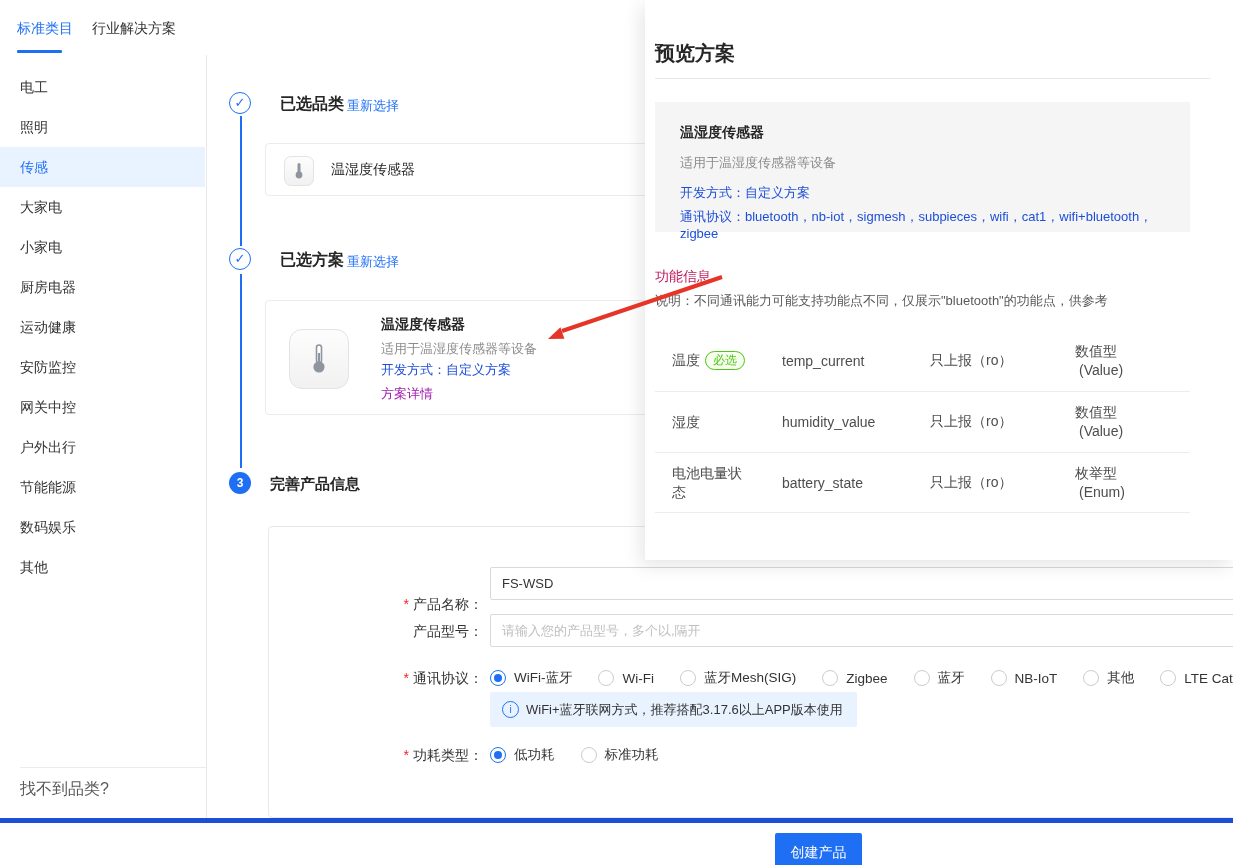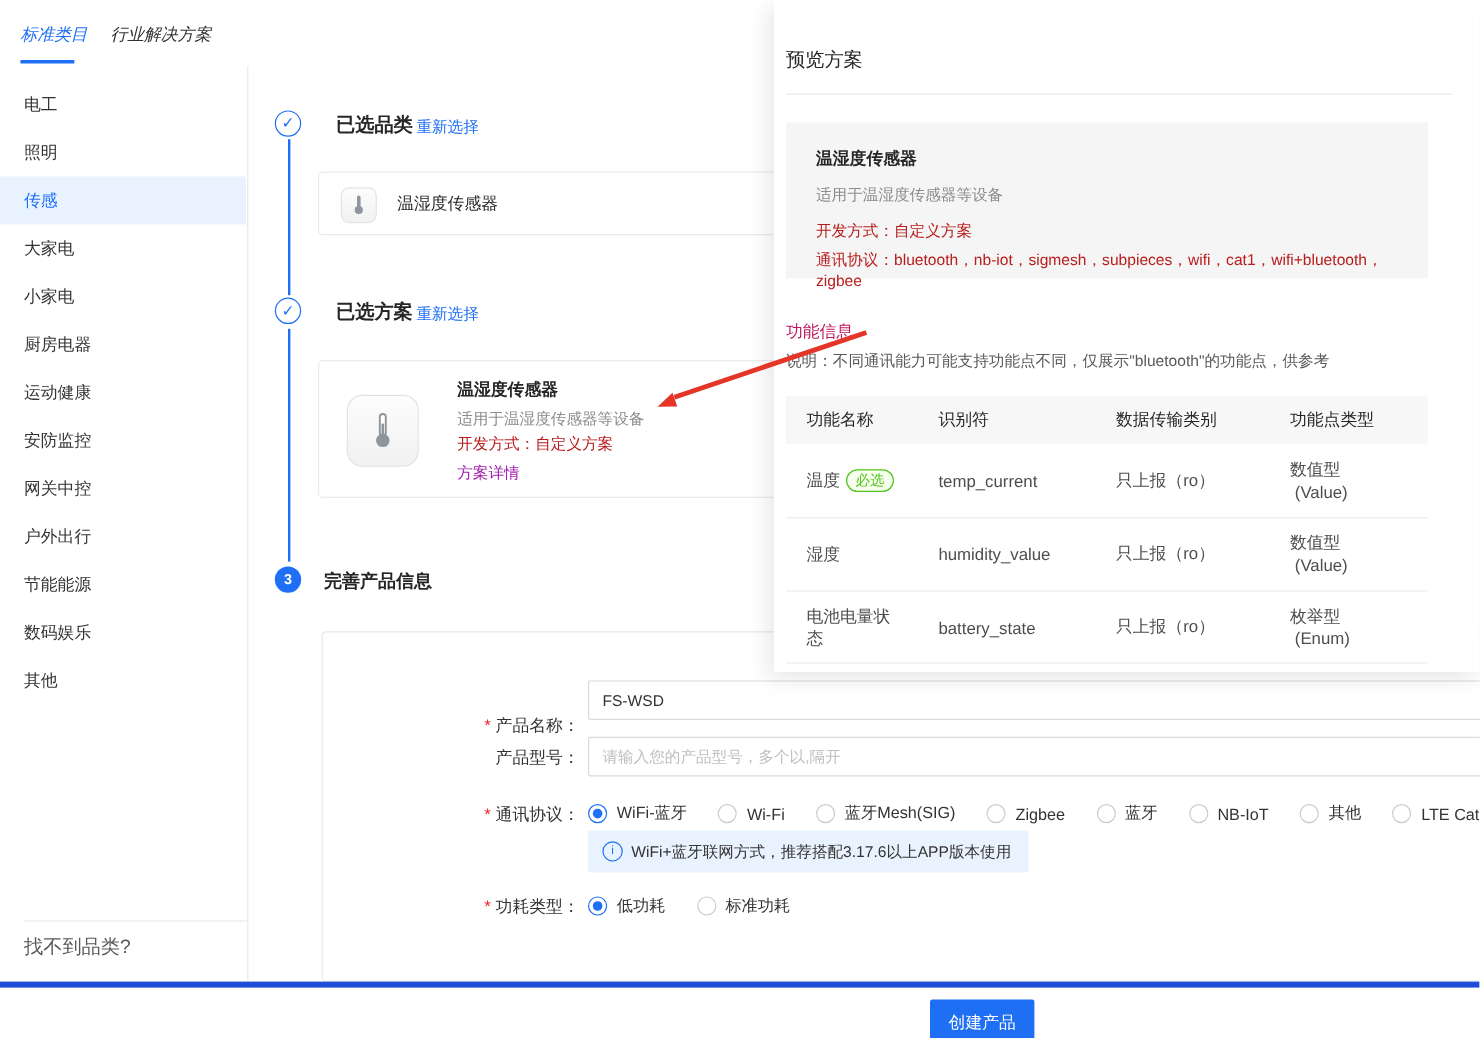--- a/index.html
+++ b/index.html
@@ -1,21 +1,21 @@
 <!DOCTYPE html>
 <html><head>
 <meta charset="utf-8">
 <style>
   html,body{margin:0;padding:0;}
   body{font-family:"Liberation Sans","DejaVu Sans",sans-serif;background:#fff;}
   #app{position:relative;width:1233px;height:865px;background:#fff;overflow:hidden;color:#262626;}
 
   
   .tabbar{position:absolute;left:0;top:0;width:645px;height:55px;background:#fff;}
-  .tab{position:absolute;top:20px;font-size:14px;color:#333;cursor:pointer;font-style:italic;}
+  .tab{position:absolute;top:20px;font-size:14px;color:#333;cursor:pointer;}
   .tab.active{color:#1f6ff5;}
   .tab-underline{position:absolute;left:17px;top:50px;width:45px;height:3px;background:#1f6ff5;border-radius:1px;}
 
   
   .sidebar{position:absolute;left:0;top:55px;width:206px;height:763px;border-right:1px solid #e8e8e8;background:#fff;}
   .side-item{height:40px;line-height:40px;padding-left:20px;font-size:14px;color:#333;cursor:pointer;}
   .side-item.active{background:#e8f3ff;color:#1f6ff5;}
   .side-list{position:absolute;top:12px;left:0;right:1px;}
   .side-footer-divider{position:absolute;left:20px;right:0;top:712px;height:1px;background:#ebebeb;}
   .side-footer{position:absolute;left:20px;top:724px;font-size:16px;color:#595959;cursor:pointer;}
@@ -26,21 +26,21 @@
   .step-circle.outline{border:1.5px solid #1f6ff5;background:#fff;color:#1f6ff5;font-size:13px;line-height:19px;text-align:center;}
   .step-circle.filled{background:#1f6ff5;color:#fff;font-size:12px;line-height:22px;text-align:center;font-weight:bold;}
   .step-heading{position:absolute;font-size:16px;font-weight:bold;color:#262626;}
   .relink{position:absolute;font-size:13px;color:#1f6ff5;cursor:pointer;}
 
   
   .flow-card{position:absolute;left:265px;width:945px;background:#fff;border:1px solid #ebebeb;border-radius:4px;box-sizing:border-box;}
   .thermo-box{position:absolute;border:1px solid #e3e3e3;border-radius:8px;background:linear-gradient(180deg,#fdfdfd,#f1f1f1);display:flex;align-items:center;justify-content:center;}
   .card-title{font-weight:bold;font-size:14px;color:#262626;}
   .card-line{font-size:13px;color:#8c8c8c;}
-  .card-line.dark{color:#b91c1c;}
+  .card-line.dark{color:#1d4ed8;}
   .blue-link{font-size:13px;color:#a21caf;cursor:pointer;}
 
   
   .form-card{position:absolute;left:268px;top:526px;width:1050px;height:292px;border:1px solid #e8e8e8;border-radius:4px;background:#fff;box-sizing:border-box;}
   .form-label{position:absolute;width:180px;text-align:right;font-size:14px;color:#333;}
   .req{color:#f5222d;margin-right:4px;font-size:14px;}
   .text-input{position:absolute;left:490px;width:770px;height:33px;border:1px solid #d9d9d9;border-radius:2px;box-sizing:border-box;font-size:13px;color:#333;display:flex;align-items:center;padding-left:11px;background:#fff;}
   .text-input .ph{color:#bfbfbf;}
   .radio-row{position:absolute;left:490px;display:flex;align-items:center;gap:26px;}
   .radio-opt{display:flex;align-items:center;gap:8px;font-size:13.5px;color:#333;cursor:pointer;white-space:nowrap;}
@@ -49,21 +49,21 @@
   .radio.checked::after{content:"";position:absolute;left:50%;top:50%;width:8px;height:8px;margin:-4px 0 0 -4px;border-radius:50%;background:#1f6ff5;}
   .hint-box{position:absolute;left:490px;top:692px;width:367px;height:35px;background:#e9f3ff;border-radius:2px;display:flex;align-items:center;padding-left:12px;box-sizing:border-box;font-size:13px;color:#333;gap:7px;}
   .info-ic{width:15px;height:15px;border-radius:50%;border:1px solid #1f6ff5;color:#1f6ff5;font-size:10px;line-height:15px;text-align:center;flex:0 0 auto;font-style:normal;}
 
   
   .footer{position:absolute;left:0;top:818px;width:1233px;height:47px;background:#fff;border-top:5px solid #1d4ed8;}
   .create-btn{position:absolute;left:775px;top:10px;width:87px;height:40px;background:#1f6ff5;color:#fff;font-size:14px;border:none;border-radius:2px;cursor:pointer;}
 
   
   .drawer{position:absolute;left:645px;top:0;width:588px;height:560px;background:#fff;box-shadow:-4px 6px 18px rgba(0,0,0,.10);}
-  .drawer-title{position:absolute;left:10px;top:40px;font-size:16px;font-weight:400;color:#262626;}
+  .drawer-title{position:absolute;left:10px;top:40px;font-size:20px;font-weight:700;color:#262626;}
   .drawer-divider{position:absolute;left:10px;top:78px;width:555px;height:1px;background:#e8e8e8;}
   .summary-card{position:absolute;left:10px;top:102px;width:535px;height:130px;background:#f5f5f5;box-sizing:border-box;padding:22px 0 0 25px;}
   .summary-card .card-title{margin-bottom:12px;}
   .summary-card .card-line{margin-bottom:6px;}
   .func-title{position:absolute;left:10px;top:268px;font-size:14px;font-weight:500;color:#be185d;}
   .func-note{position:absolute;left:10px;top:292px;font-size:13px;color:#595959;}
   .func-table{position:absolute;left:10px;top:330px;width:535px;font-size:14px;}
   .t-row{display:grid;grid-template-columns:110px 148px 145px auto;padding-left:17px;box-sizing:border-box;align-items:center;}
   .t-head{background:#f7f7f7;height:40px;color:#262626;}
   .t-body{border-bottom:1px solid #ededed;color:#4d4d4d;}
@@ -218,26 +218,20 @@
       <div class="card-title">温湿度传感器</div>
       <div class="card-line" style="margin-bottom:12px;">适用于温湿度传感器等设备</div>
       <div class="card-line dark">开发方式：自定义方案</div>
       <div class="card-line dark">通讯协议：bluetooth，nb-iot，sigmesh，subpieces，wifi，cat1，wifi+bluetooth，zigbee</div>
     </div>
 
     <div class="func-title">功能信息</div>
     <div class="func-note">说明：不同通讯能力可能支持功能点不同，仅展示"bluetooth"的功能点，供参考</div>
 
     <div class="func-table">
-      <div class="t-row t-head">
-        <div>功能名称</div>
-        <div>识别符</div>
-        <div>数据传输类别</div>
-        <div>功能点类型</div>
-      </div>
       <div class="t-row t-body" style="height:62px;">
         <div class="cell-name"><span>温度</span><span class="badge">必选</span></div>
         <div>temp_current</div>
         <div>只上报（ro）</div>
         <div class="type-cell">
             <div>数值型</div>
             <div class="l2">(Value)</div>
           </div>
       </div>
       <div class="t-row t-body" style="height:61px;">

